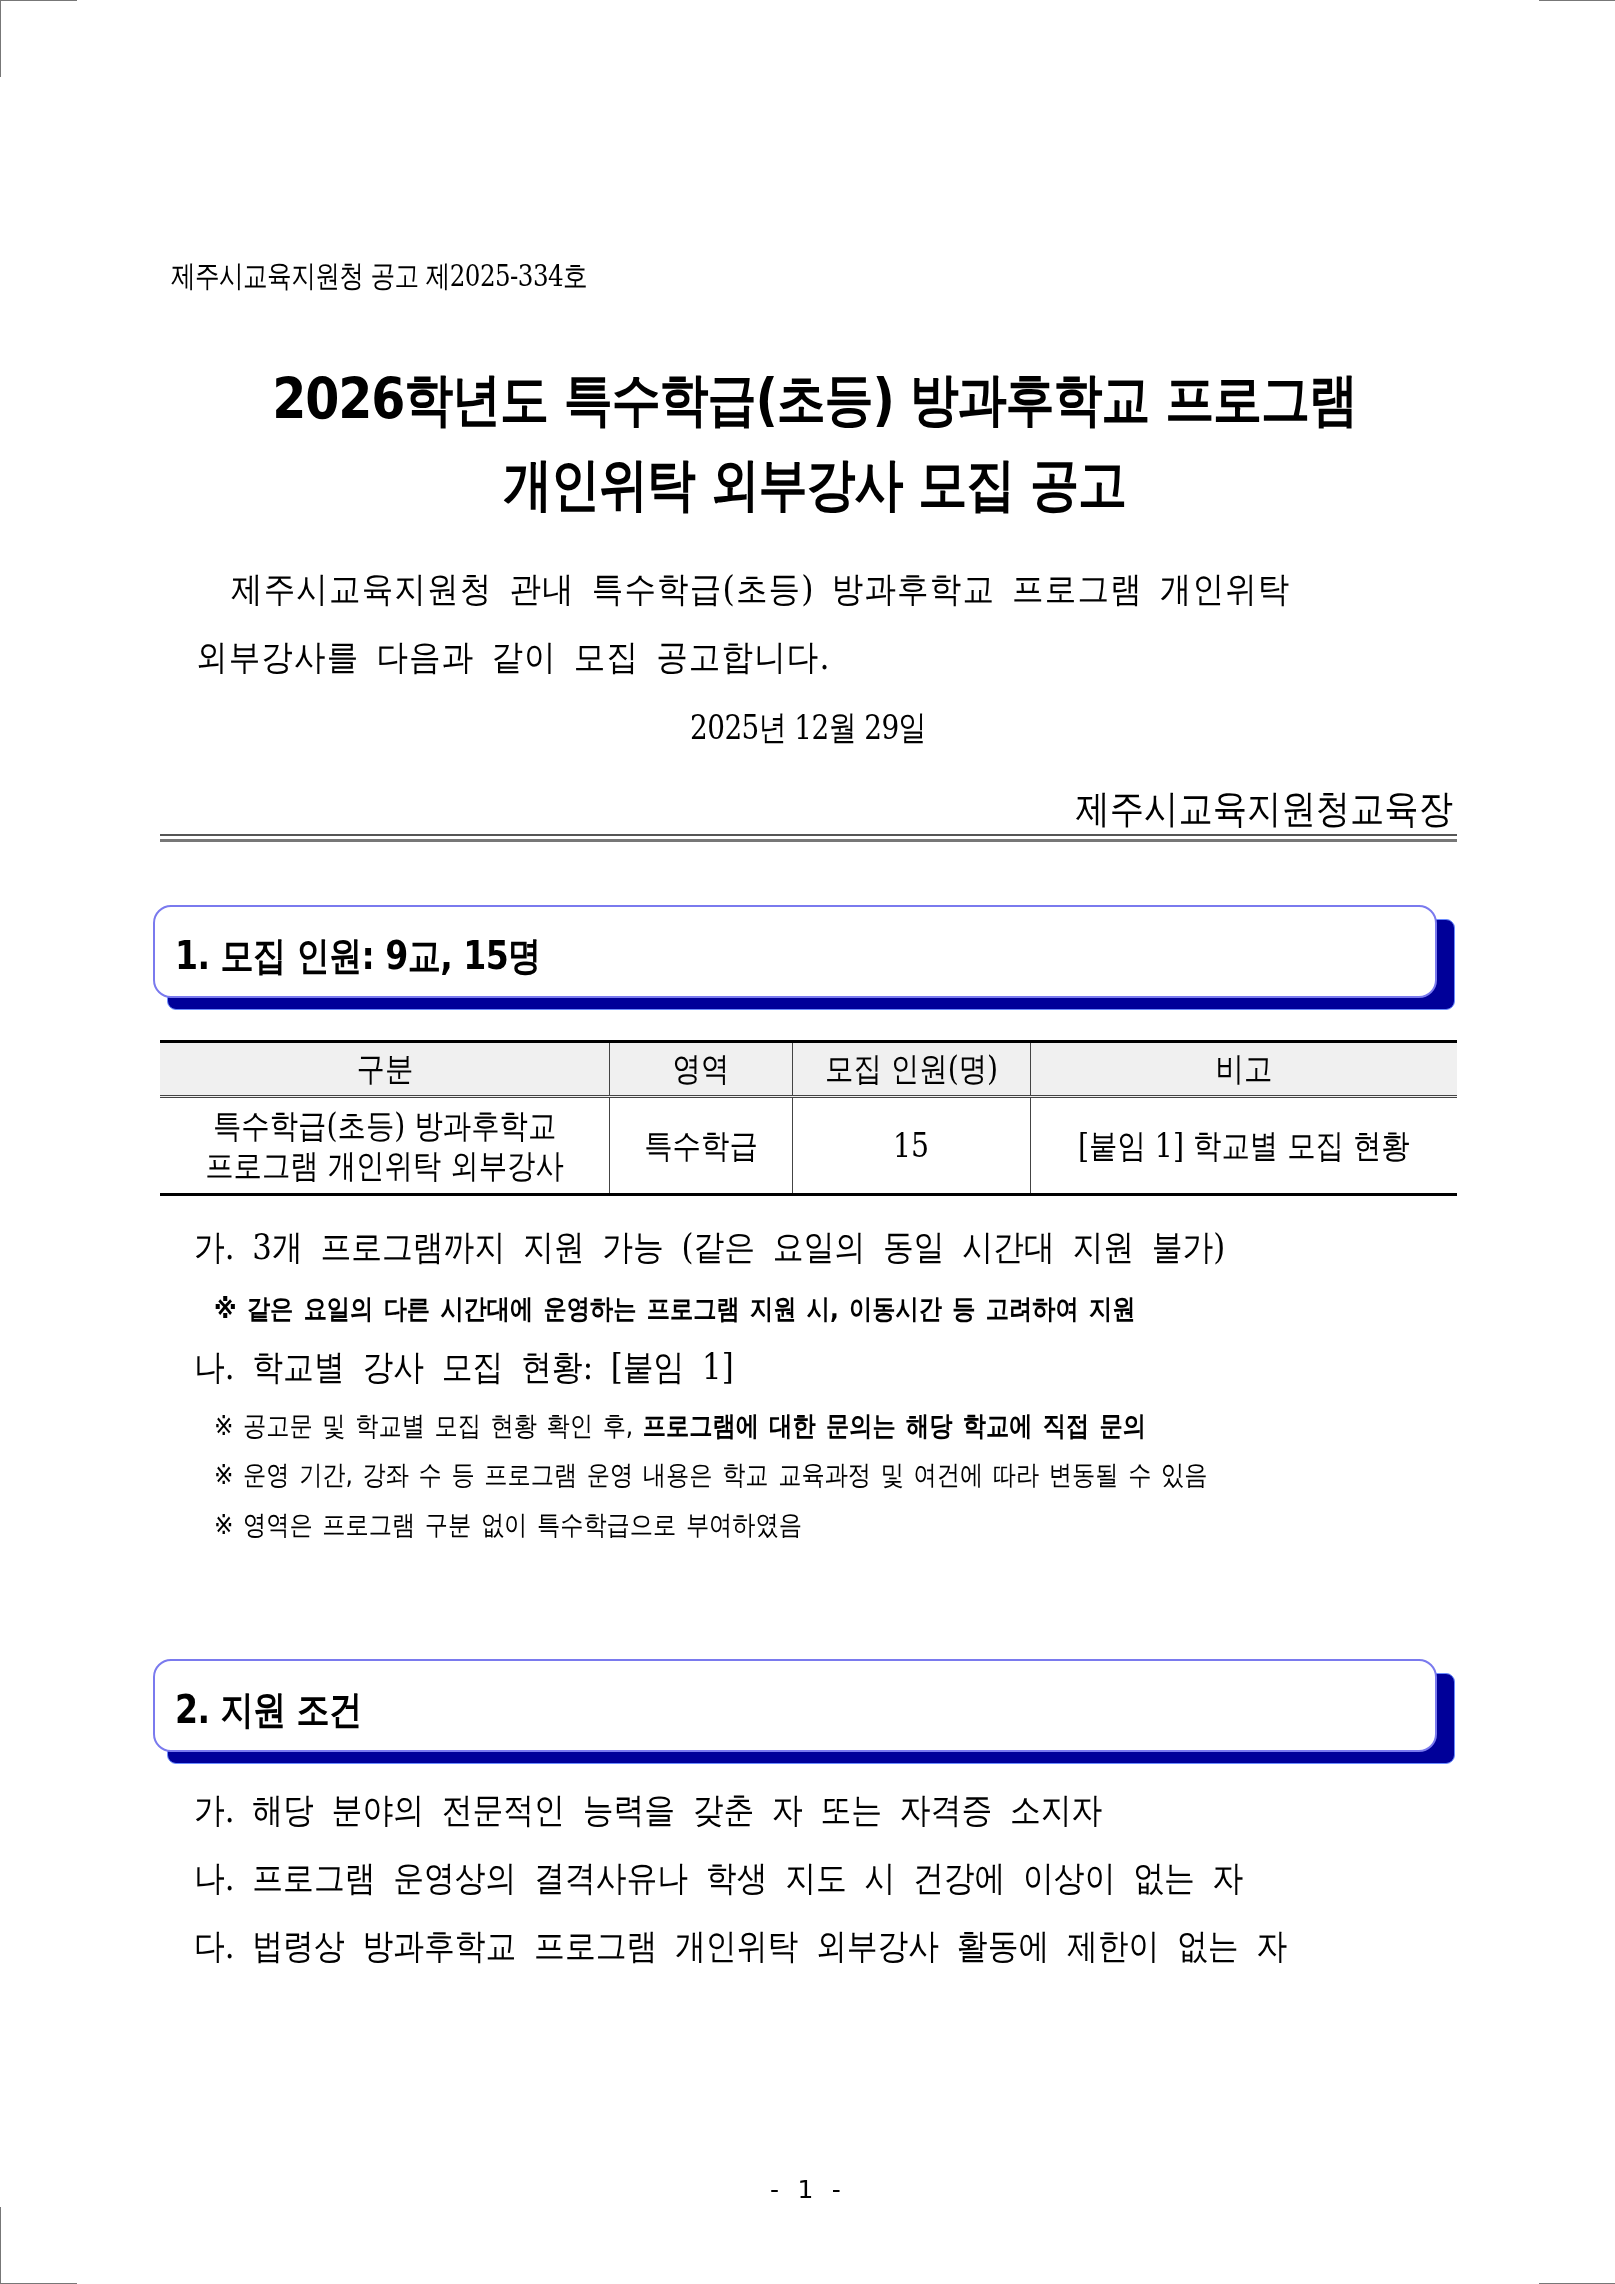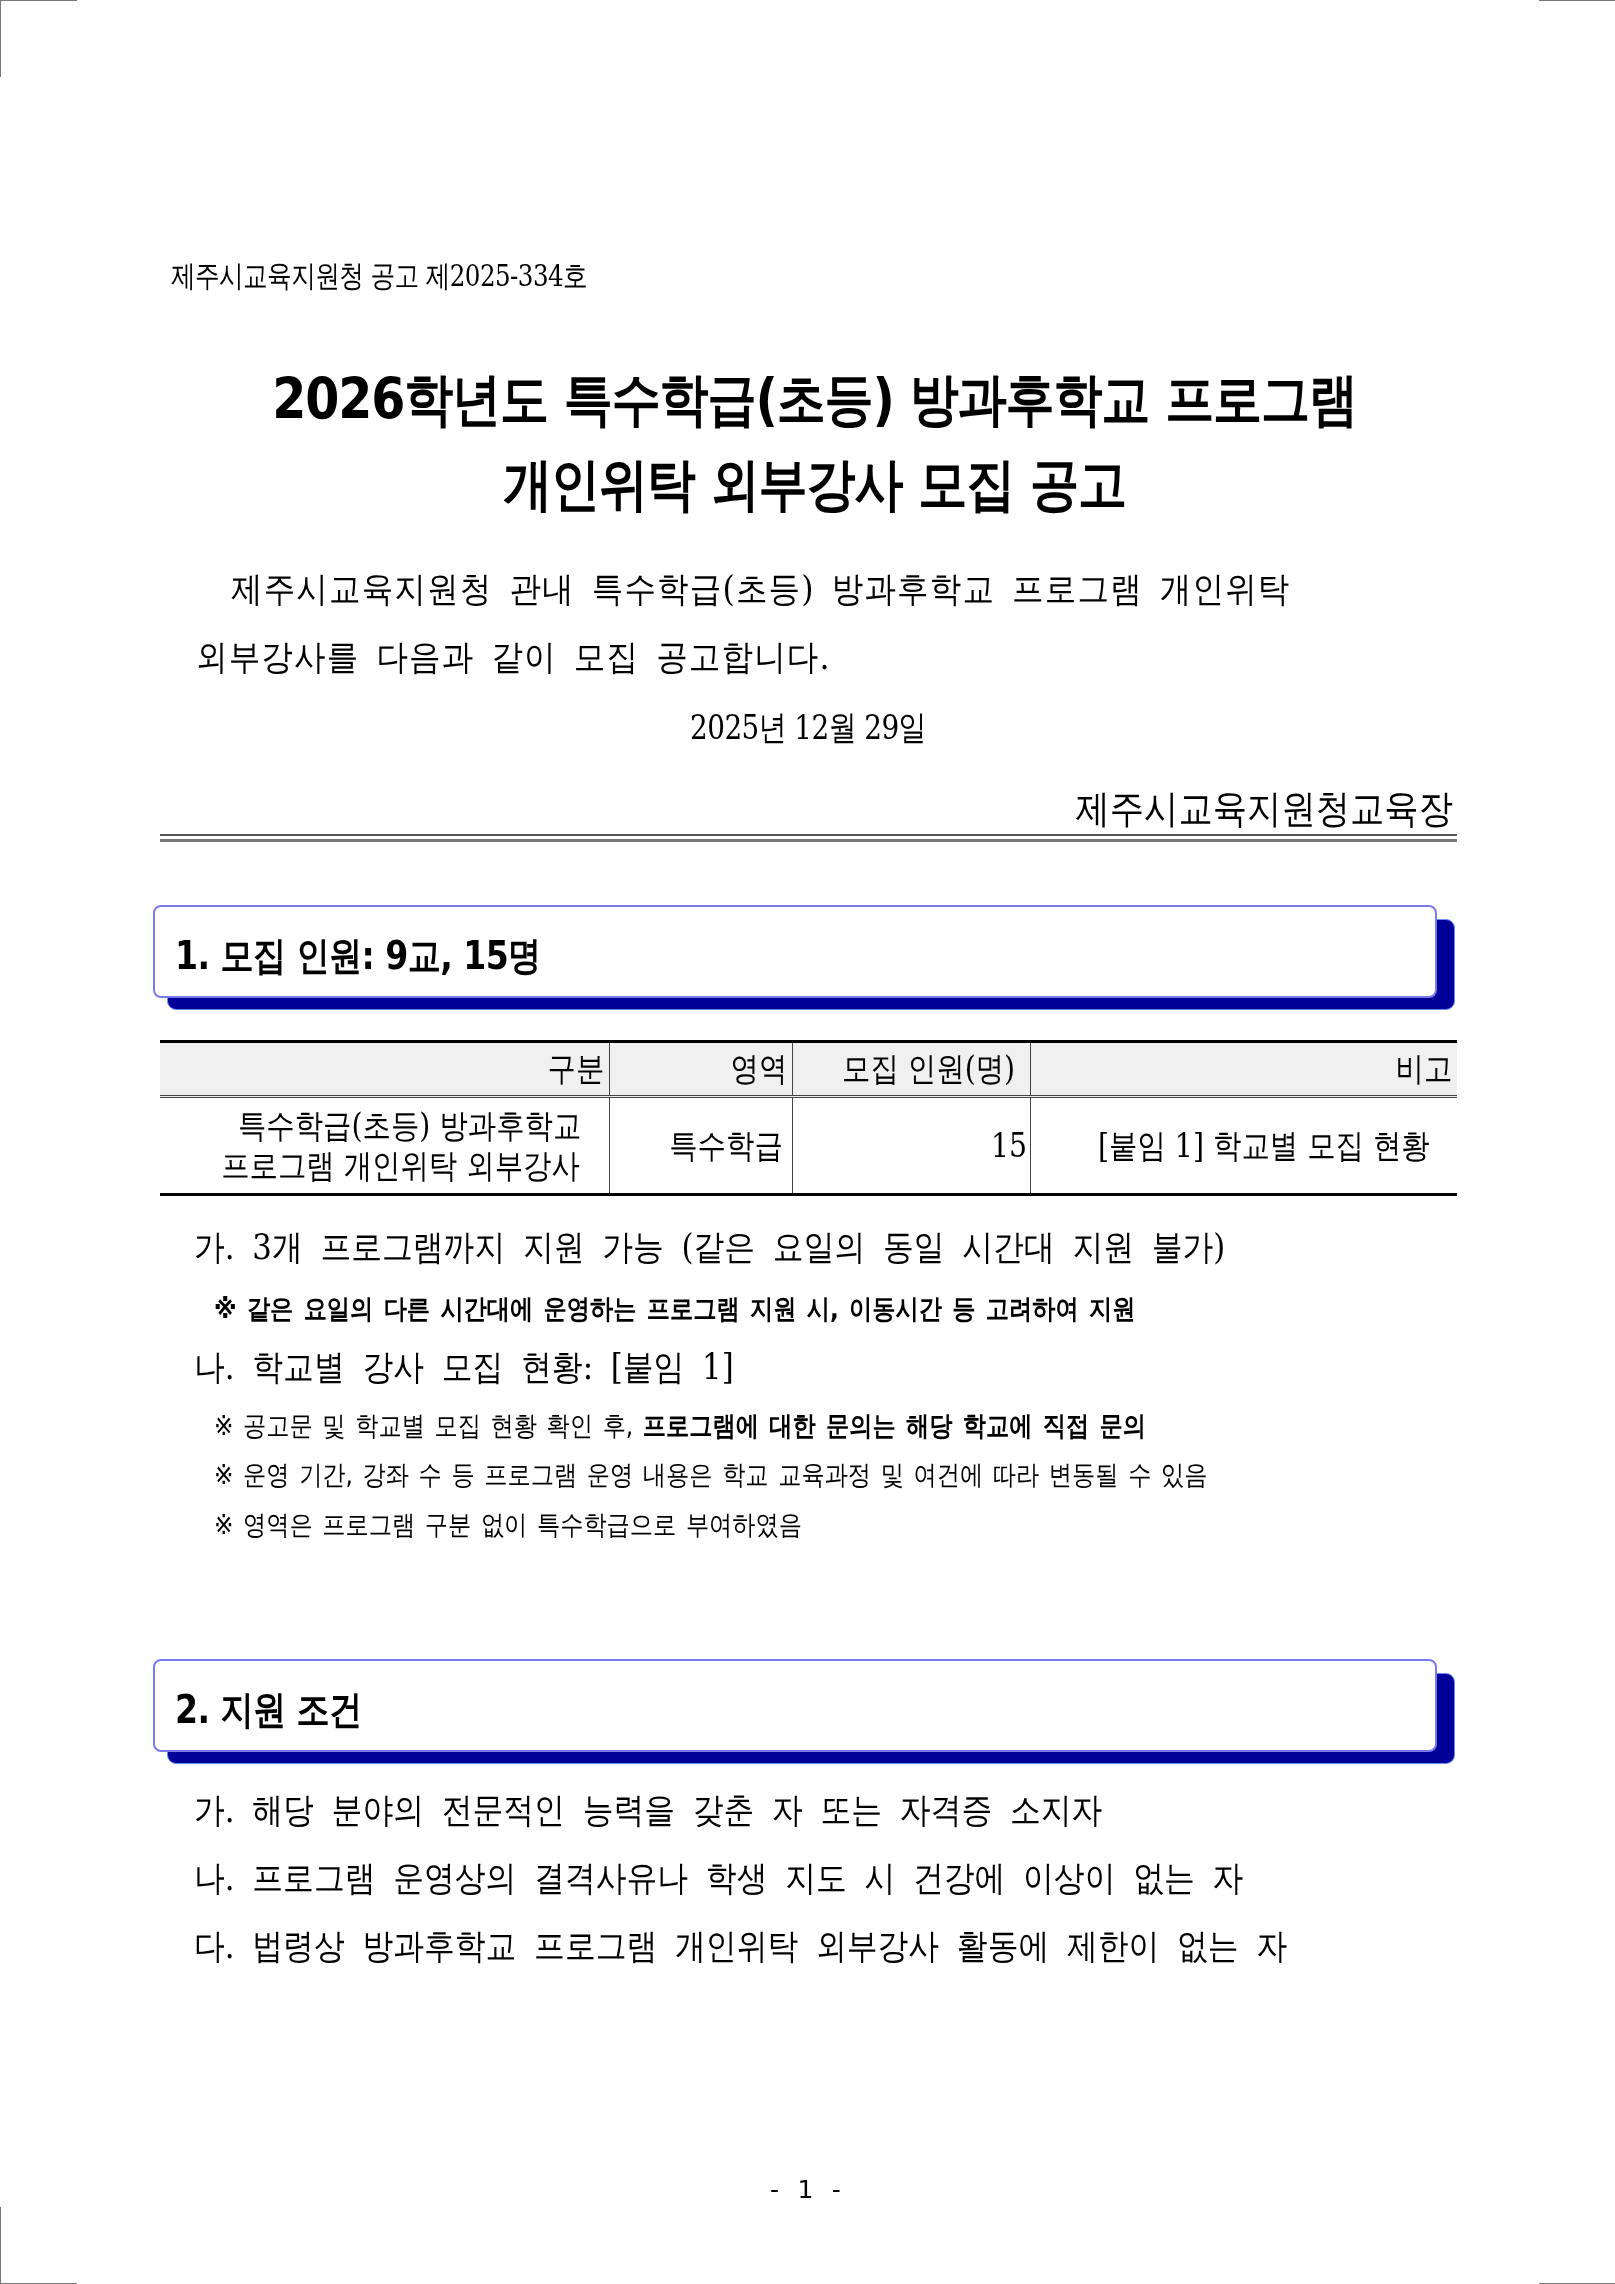--- a/index.html
+++ b/index.html
@@ -22,27 +22,27 @@
     .intro.l1 { left: 231px; top: 566px; width: 1225px; letter-spacing: 1.3px; transform: scaleX(0.9); transform-origin: left; white-space: nowrap; }
     .intro.l2 { left: 196px; top: 634px; transform: scaleX(0.9); transform-origin: left; white-space: nowrap; letter-spacing: 1.3px; }
     .date { position: absolute; left: 0; width: 1616px; text-align: center; top: 705px; font-size: 34px; transform: scaleX(0.82); letter-spacing: -0.7px; }
     .signer { position: absolute; right: 163px; top: 782px; font-size: 39px; transform: scaleX(0.88); transform-origin: right; white-space: nowrap; }
     .sig-rule { position: absolute; left: 160px; width: 1297px; top: 834px; height: 7.8px;
       border-top: 2px solid #555; }
     .sig-rule::after { content: ""; position: absolute; left: 0; right: 0; top: 2.6px; height: 3.9px; background: #777; }
 
     .section { position: absolute; left: 153px; width: 1284px; height: 93px; }
     .section .shadow { position: absolute; left: 14.3px; top: 14.3px; right: -17.6px; bottom: -11.7px; background: #000099; border-radius: 9px; border: 1.3px solid #6b8cff; box-sizing: border-box; }
-    .section .box { position: absolute; left: 0; top: 0; right: 0; bottom: 0; background: #fff; border: 2px solid #7a7aee; border-radius: 8px; box-sizing: border-box; }
+    .section .box { position: absolute; left: 0; top: 0; right: 0; bottom: 0; background: #fff; border: 2px solid #7a7aee; border-radius: 18px; box-sizing: border-box; }
     .section .label { position: absolute; left: 19.6px; top: 22px; font-family: "DejaVu Sans", "Liberation Sans", sans-serif; font-weight: bold; font-size: 39px; letter-spacing: -0.7px; transform: scaleX(0.85); transform-origin: left; white-space: nowrap; }
     .section.s1 { top: 905px; }
     .section.s2 { top: 1659px; text-align: right; }
 
     table.recruit { position: absolute; left: 160px; top: 1040px; width: 1297px; border-collapse: collapse; font-size: 33px; }
-    table.recruit th, table.recruit td { text-align: right; border-left: 0.7px solid #444; padding: 0; }
+    table.recruit th, table.recruit td { text-align: center; border-left: 0.7px solid #444; padding: 0; }
     table.recruit th:first-child, table.recruit td:first-child { border-left: none; }
     table.recruit thead tr { background: #f0f0f0; border-top: 3.3px solid #000; }
     table.recruit th { height: 52px; font-weight: normal; border-bottom: 3.9px double #444; }
     table.recruit td { height: 95px; line-height: 40px; }
     table.recruit tbody tr { border-bottom: 3.3px solid #000; }
     .cell-inner { display: inline-block; transform: scaleX(0.86); white-space: nowrap; }
 
     .item { position: absolute; font-size: 35px; white-space: nowrap; transform: scaleX(0.88); transform-origin: left; word-spacing: 9px; }
     .note { position: absolute; font-family: "DejaVu Sans", "Liberation Sans", sans-serif; font-size: 27px; white-space: nowrap; transform: scaleX(0.86); transform-origin: left; word-spacing: 2.6px; }
     .note b { font-weight: bold; }

